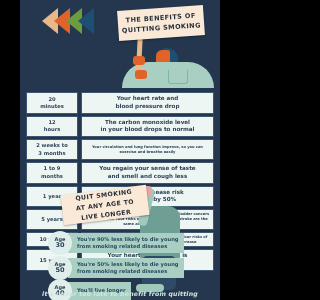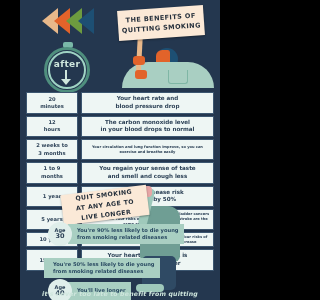--- a/index.html
+++ b/index.html
@@ -72,21 +72,21 @@
   #figure .shoe{position:absolute;left:6px;top:88px;width:28px;height:8px;background:#9fc9bb;border-radius:5px;}
 
   
   .agerow{position:absolute;height:22px;z-index:5;display:flex;align-items:center;}
   .badge{width:24px;height:24px;border-radius:50%;background:#dfeeea;display:flex;flex-direction:column;
          align-items:center;justify-content:center;flex:none;z-index:2;}
   .badge .a{font-size:5px;font-weight:bold;color:#2d4257;line-height:1;}
   .badge .n{font-size:6.5px;font-weight:bold;color:#2d4257;line-height:1.2;}
   .banner{margin-left:-4px;background:#a9cfc2;height:20px;display:flex;align-items:center;
           padding:0 5px 0 9px;color:#2a4a62;font-size:5.2px;font-weight:bold;line-height:1.35;}
-  #age1{left:28px;top:223px;}
+  #age1{left:28px;top:232px;}
   #age2{left:28px;top:257px;}
   #age3{left:28px;top:280px;}
   #age3 .banner{height:18px;}
 
   #footer{position:absolute;left:0;bottom:3px;width:200px;text-align:center;color:#cfe6dd;
      font-size:6.2px;font-style:italic;font-weight:bold;letter-spacing:.2px;z-index:6;}
 </style>
 </head>
 <body>
 
@@ -95,28 +95,20 @@
 
 <div id="poster">
 
   <div id="arrows">
     <span class="tri t1"></span>
     <span class="tri t2"></span>
     <span class="tri t3"></span>
     <span class="tri t4"></span>
   </div>
 
-  <div id="watch">
-    <div class="stem"></div>
-    <div class="circ"></div>
-    <div class="circ2"></div>
-    <div class="lbl">after</div>
-    <div class="arw"></div>
-    <div class="arwh"></div>
-  </div>
 
   <div id="person">
     <div class="head"></div>
     <div class="hair"></div>
     <div class="body"></div>
     <div class="pocket"></div>
   </div>
   <div id="pole"></div>
   <div id="grip1"></div>
   <div id="grip2"></div>
@@ -191,20 +183,24 @@
   <div class="agerow" id="age1">
     <div class="badge">
       <span class="a">Age</span>
       <span class="n">30</span>
     </div>
     <div class="banner" style="white-space: pre-line;">You're 90% less likely to die young
 from smoking related diseases</div>
   </div>
 
   <div class="agerow" id="age2">
+    <div class="badge">
+      <span class="a">Age</span>
+      <span class="n">50</span>
+    </div>
     <div class="banner" style="white-space: pre-line;">You're 50% less likely to die young
 from smoking related diseases</div>
   </div>
 
   <div class="agerow" id="age3">
     <div class="badge">
       <span class="a">Age</span>
       <span class="n">40</span>
     </div>
     <div class="banner">You'll live longer</div>

